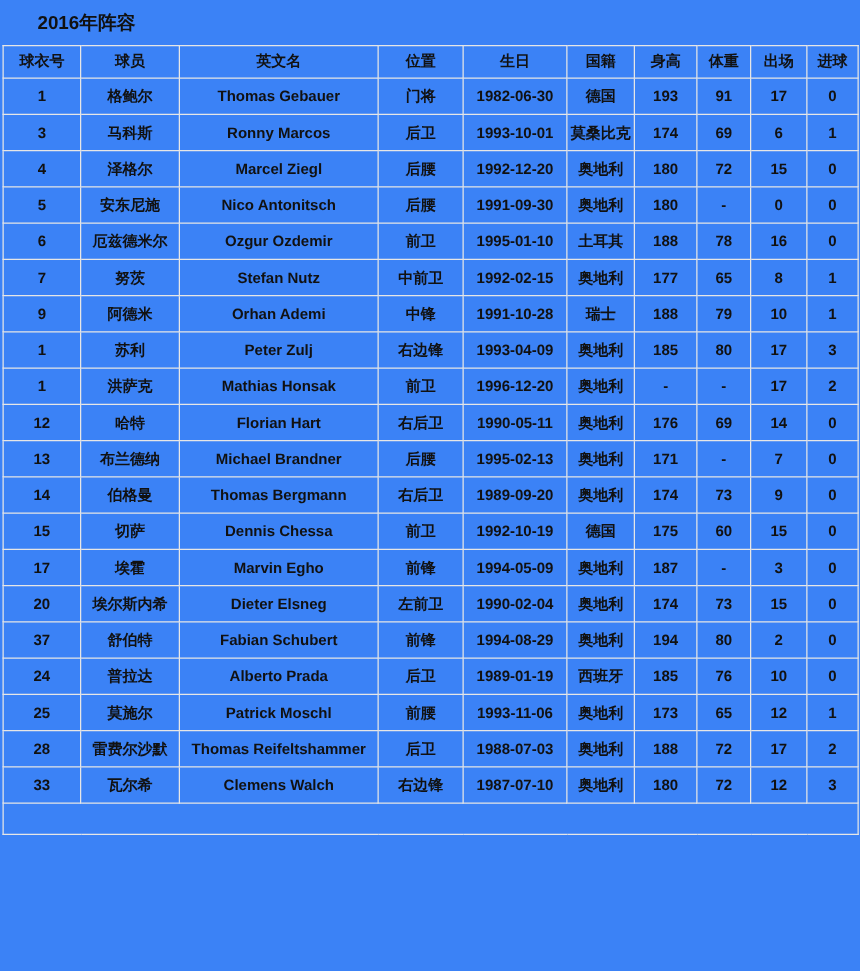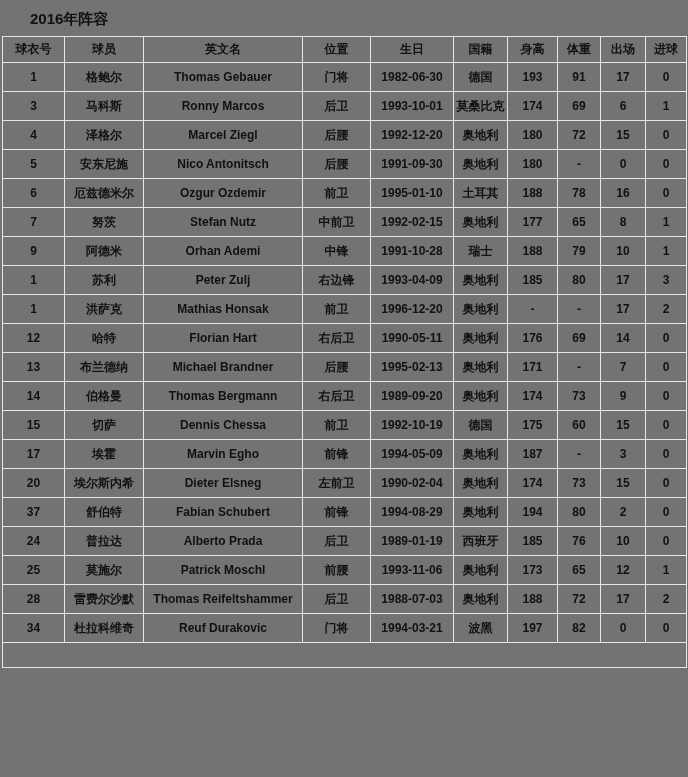--- a/index.html
+++ b/index.html
@@ -4,21 +4,21 @@
 <style>
   html, body {
     margin: 0;
     padding: 0;
     background: #ffffff;
     font-family: "Liberation Sans", "DejaVu Sans", sans-serif;
   }
   .page {
     width: 688px;
     height: 777px;
-    background: #737373;
+    background: #3b82f6;
     overflow: hidden;
   }
   .page-title {
     margin: 10px 0 0 30px;
     font-size: 15px;
     line-height: 18px;
     font-weight: bold;
     color: #111111;
   }
   table.roster {
@@ -300,30 +300,30 @@
           <td>Thomas Reifeltshammer</td>
           <td>后卫</td>
           <td>1988-07-03</td>
           <td>奥地利</td>
           <td>188</td>
           <td>72</td>
           <td>17</td>
           <td>2</td>
         </tr>
         <tr>
-          <td>34</td>
-          <td>杜拉科维奇</td>
-          <td>Reuf Durakovic</td>
-          <td>门将</td>
-          <td>1994-03-21</td>
-          <td>波黑</td>
-          <td>197</td>
-          <td>82</td>
-          <td>0</td>
-          <td>0</td>
+          <td>33</td>
+          <td>瓦尔希</td>
+          <td>Clemens Walch</td>
+          <td>右边锋</td>
+          <td>1987-07-10</td>
+          <td>奥地利</td>
+          <td>180</td>
+          <td>72</td>
+          <td>12</td>
+          <td>3</td>
         </tr>
       </tbody>
     <tfoot>
       <tr class="empty-footer">
         <td colspan="10"></td>
       </tr>
     </tfoot>
   </table>
 
 </div>

